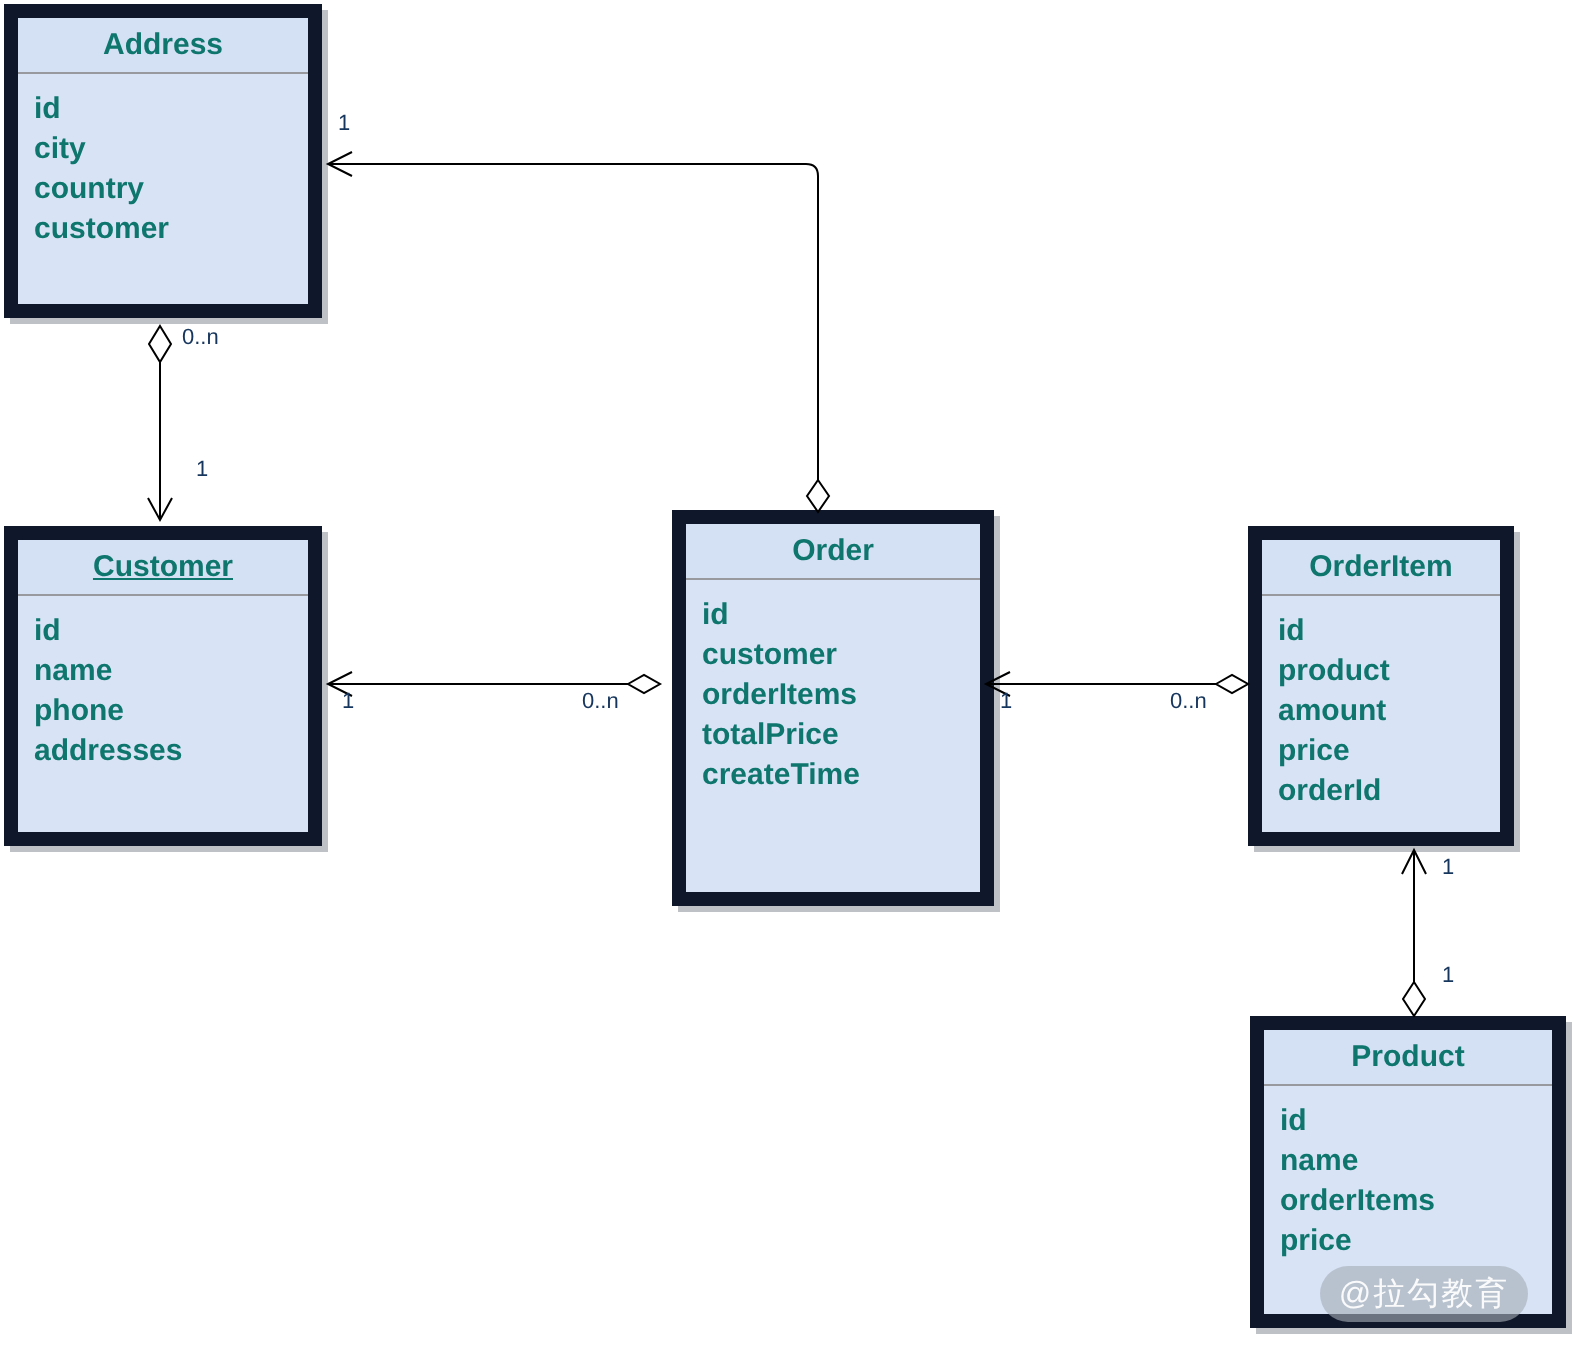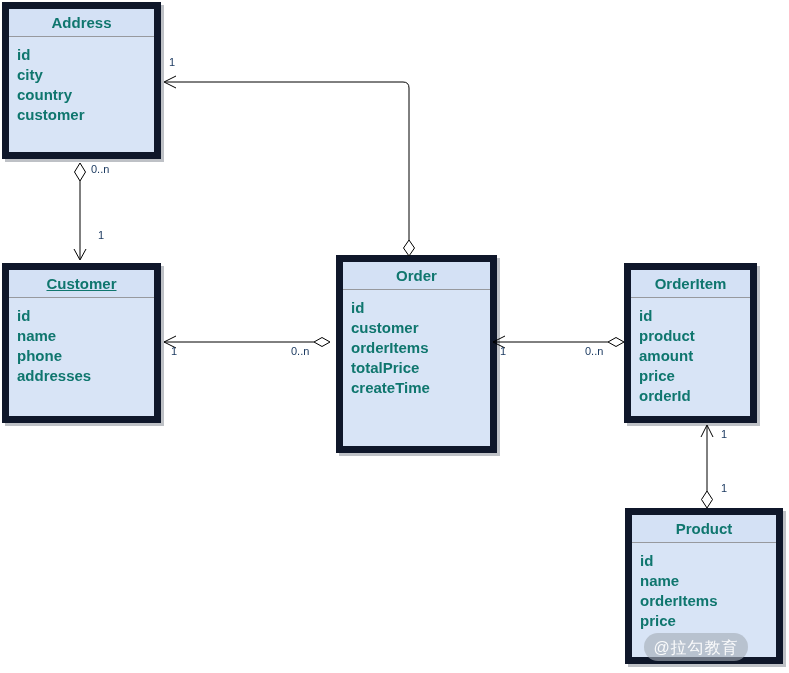--- a/index.html
+++ b/index.html
@@ -62,21 +62,21 @@
   .mult-label {
     position: absolute;
     z-index: 3;
     font-size: 11px;
     color: #17365d;
     white-space: nowrap;
   }
 
   .watermark {
     position: absolute;
-    left: 644px; top: 633px;
+    left: 660px; top: 633px;
     width: 104px; height: 28px;
     border-radius: 15px;
     background: rgba(164,173,183,0.62);
     color: rgba(255,255,255,0.92);
     font-size: 16px;
     line-height: 30px;
     text-align: center;
     z-index: 4;
     letter-spacing: 1px;
   }

